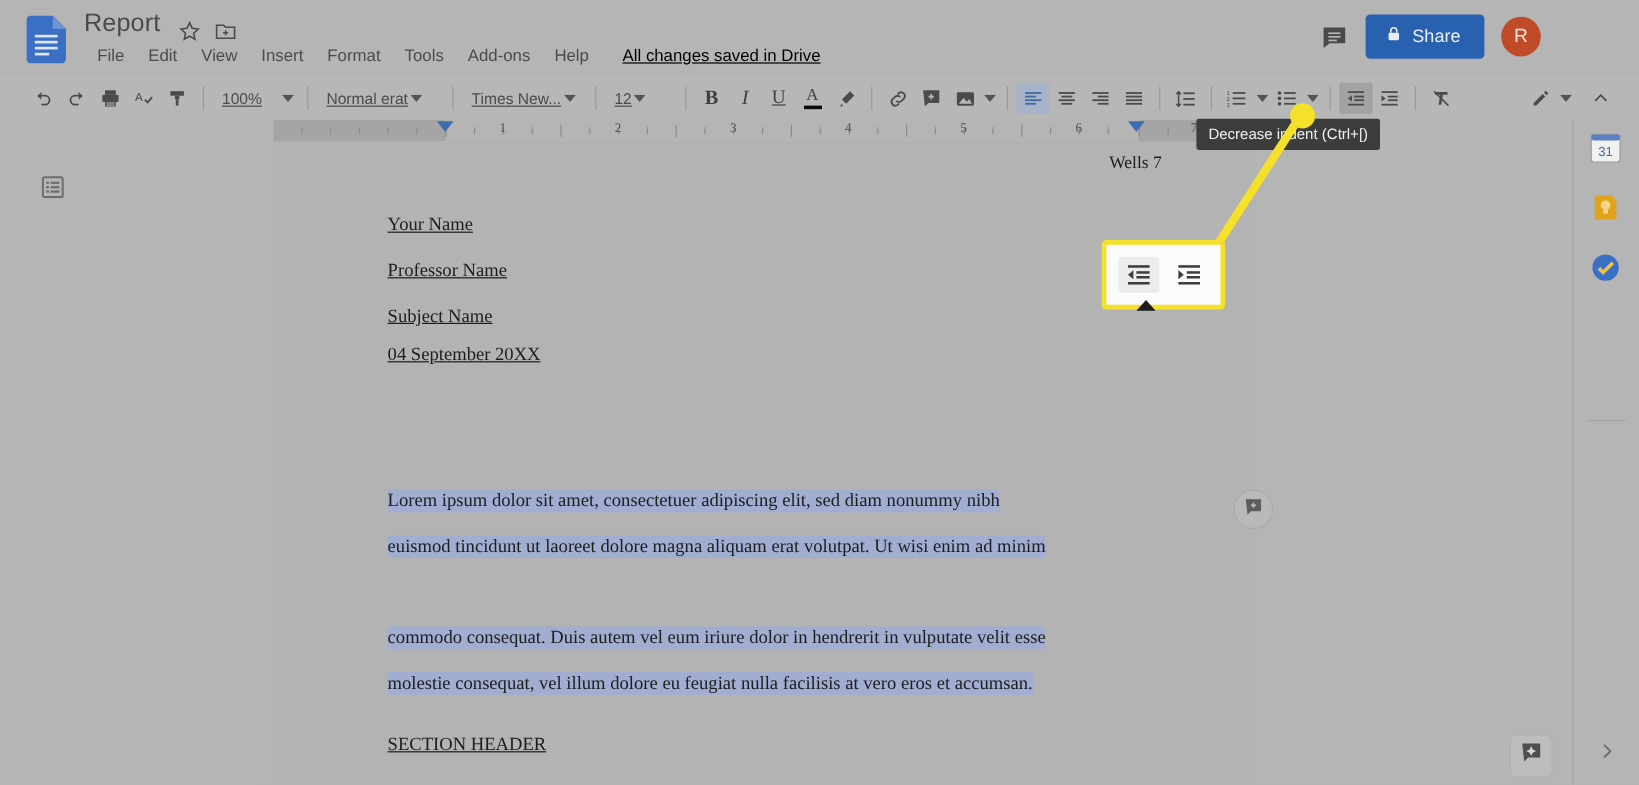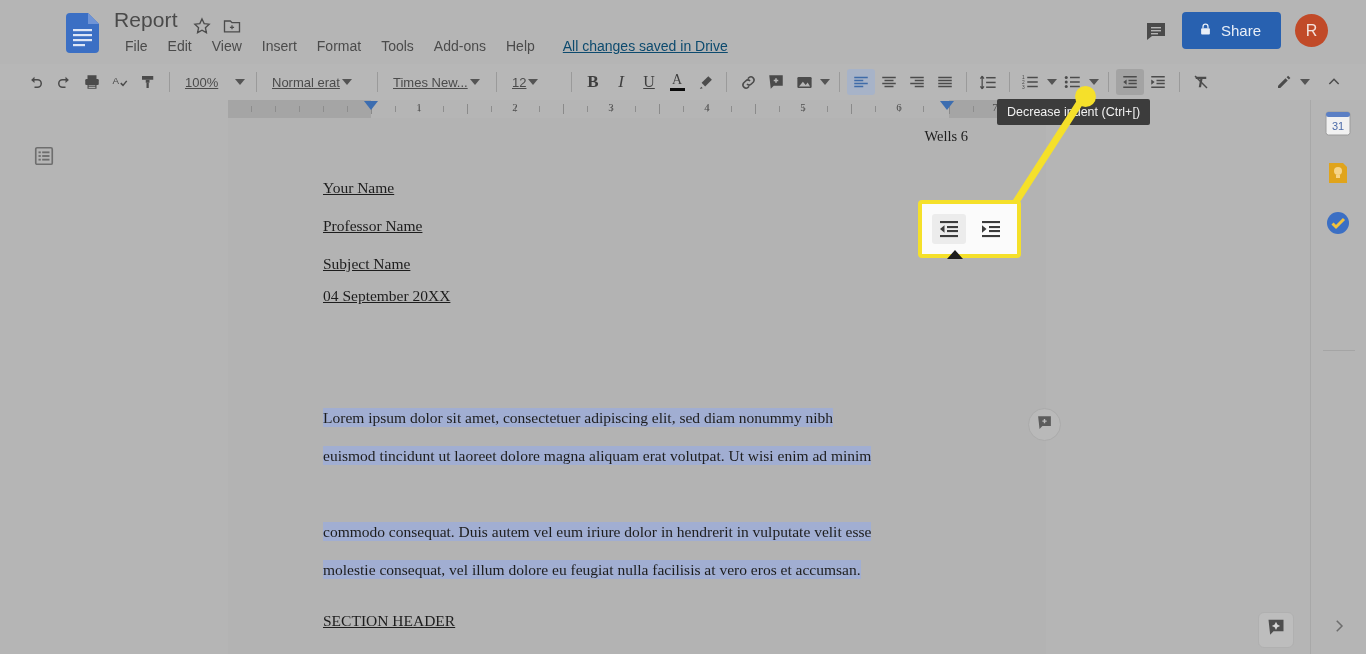--- a/index.html
+++ b/index.html
@@ -5,32 +5,32 @@
   * { box-sizing: border-box; margin: 0; padding: 0; }
   html, body {
     width: 1366px; height: 654px;
     overflow: hidden;
     font-family: "Liberation Sans", sans-serif;
     background: #b4b4b4;
   }
   #app { position: relative; width: 1366px; height: 654px; background: #b5b5b5; }
 
   
-  .header { position: absolute; left: 0; top: 0; width: 1298px; height: 64px; background: #b5b5b5; margin-left: 44px; }
+  .header { position: absolute; left: 0; top: 0; width: 1298px; height: 64px; background: #b5b5b5; }
   .docs-logo { position: absolute; left: 22px; top: 13px; width: 33px; height: 40px; }
   .docs-logo svg { display: block; }
   .doc-title { position: absolute; left: 70px; top: 8px; font-size: 21px; color: #4a4a4a; letter-spacing: .1px; }
   .title-icon { position: absolute; top: 16px; width: 20px; height: 20px; cursor: pointer; }
   .title-icon svg { display:block; }
   #star-icon { left: 148px; }
   #move-icon { left: 178px; }
 
   .menubar { position: absolute; left: 71px; top: 36px; display: flex; gap: 0; align-items: center; }
   .menu-item { font-size: 14px; color: #4b4b4b; padding: 2px 10px; cursor: pointer; white-space: nowrap; }
-  .save-status { font-size: 14px; color: #0c4a6e; text-decoration: underline; margin-left: 18px; cursor: pointer; white-space: nowrap; }
+  .save-status { font-size: 14px; color: #000000; text-decoration: underline; margin-left: 18px; cursor: pointer; white-space: nowrap; }
 
   .header-right { position: absolute; right: 14px; top: 12px; display: flex; align-items: center; gap: 14px; }
   .comment-hist { width: 24px; height: 24px; cursor: pointer; }
   .share-btn {
     display: flex; align-items: center; gap: 8px;
     background: #2861b0; color: #e8eef7;
     border-radius: 4px; height: 37px; padding: 0 20px 0 16px;
     font-size: 15px; cursor: pointer; border: none;
     font-family: "Liberation Sans", sans-serif;
   }
@@ -527,21 +527,21 @@
         <rect x="10" y="11" width="8" height="2" fill="#6e6e6e"></rect>
         <rect x="6" y="15" width="2.5" height="2" fill="#6e6e6e"></rect>
         <rect x="10" y="15" width="8" height="2" fill="#6e6e6e"></rect>
       </svg>
     </div>
   </div>
 
   <div class="canvas">
     <div class="page">
 
-      <div class="doc-text hdr-right">Wells 6</div>
+      <div class="doc-text hdr-right">Wells 7</div>
 
       <div class="doc-text blk" style="top:61px;">Your Name</div>
       <div class="doc-text blk" style="top:99px;">Professor Name</div>
       <div class="doc-text blk" style="top:137px;">Subject Name</div>
       <div class="doc-text blk" style="top:169px;">04 September 20XX</div>
 
 
       <div class="doc-text para-line" style="top:291px;"><span class="selected">Lorem ipsum dolor sit amet, consectetuer adipiscing elit, sed diam nonummy nibh</span></div>
       <div class="doc-text para-line" style="top:329px;"><span class="selected">euismod tincidunt ut laoreet dolore magna aliquam erat volutpat. Ut wisi enim ad minim</span></div>
       <div class="doc-text para-line" style="top:405px;"><span class="selected">commodo consequat. Duis autem vel eum iriure dolor in hendrerit in vulputate velit esse</span></div>

